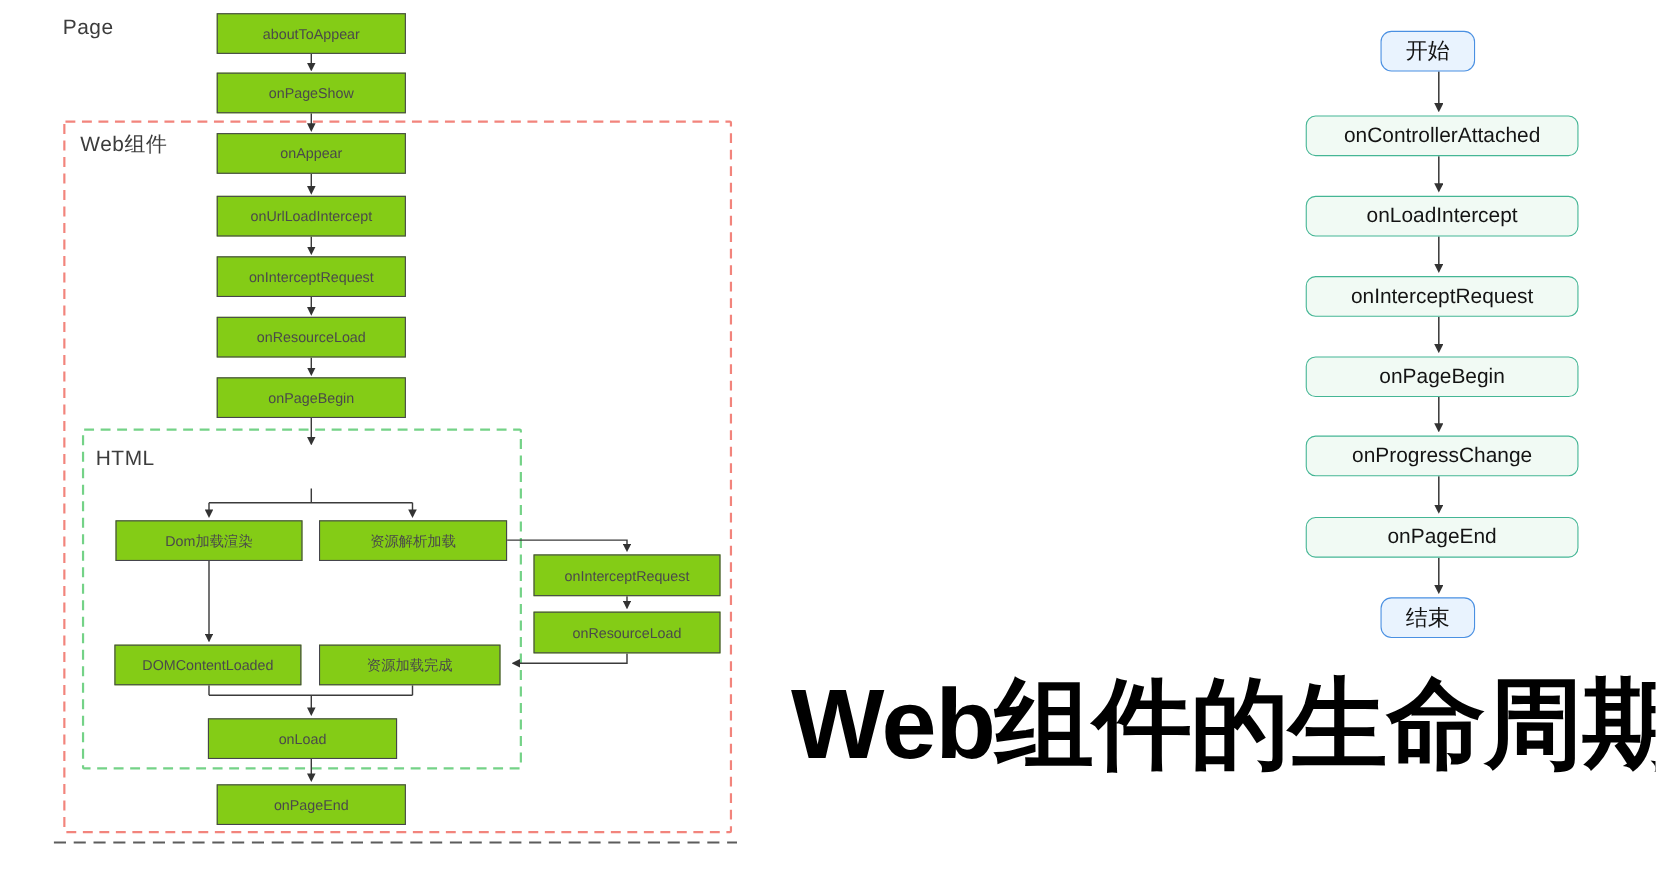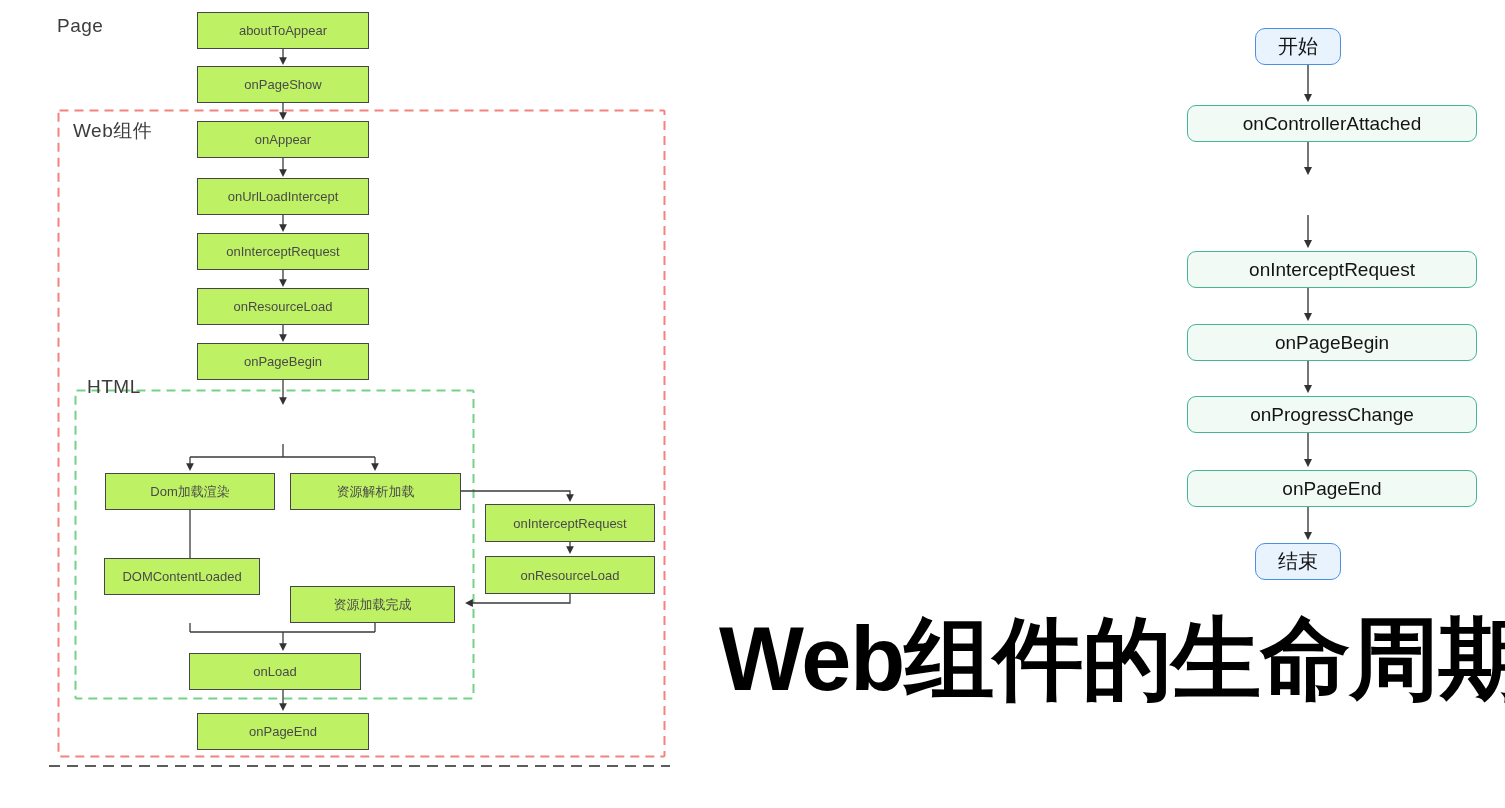--- a/index.html
+++ b/index.html
@@ -24,26 +24,26 @@
   .wire{stroke:var(--line);stroke-width:1.3;fill:none;}
   .wire-r{stroke-width:1.4;}
   .dash-red{stroke:var(--red-dashed);stroke-width:2;fill:none;stroke-dasharray:9 6;}
   .dash-green{stroke:var(--green-dashed);stroke-width:2;fill:none;stroke-dasharray:9 6;}
   .dash-gray{stroke:var(--gray-dashed);stroke-width:1.8;fill:none;stroke-dasharray:11 7;}
   .grp-label{
     position:absolute;font-size:19px;color:#3c3c3c;letter-spacing:.5px;
   }
   .lnode{
     position:absolute;width:172px;height:37px;box-sizing:border-box;
-    border:1.5px solid var(--box-border);background:#bef264;
+    border:1.5px solid var(--box-border);background:#84cc16;
     display:flex;align-items:center;justify-content:center;
     font-size:13px;color:var(--box-text);white-space:nowrap;
   }
   .rstep{
-    position:absolute;width:290px;height:37px;box-sizing:border-box;
+    position:absolute;width:248px;height:37px;box-sizing:border-box;
     border:1.5px solid var(--step-border);background:var(--step-fill);
     border-radius:9px;display:flex;align-items:center;justify-content:center;
     font-size:19px;color:#141414;white-space:nowrap;
   }
   .rcap{
     width:86px;border:1.5px solid var(--start-end-border);
     background:var(--start-end-fill);border-radius:10px;font-size:20px;
   }
   .big-title{
     position:absolute;left:682px;top:609px;width:823px;height:100px;
@@ -93,40 +93,41 @@
       <path class="wire wire-r" d="M1271,215 V246" marker-end="url(#arw)"></path>
       <path class="wire wire-r" d="M1271,288 V319" marker-end="url(#arw)"></path>
       <path class="wire wire-r" d="M1271,361 V391" marker-end="url(#arw)"></path>
       <path class="wire wire-r" d="M1271,433 V465" marker-end="url(#arw)"></path>
       <path class="wire wire-r" d="M1271,507 V538" marker-end="url(#arw)"></path>
     </g>
   </svg>
 
   <div class="grp-label" style="left:20px;top:15px">Page</div>
   <div class="grp-label" style="left:36px;top:118px">Web组件</div>
-  <div class="grp-label" style="left:50px;top:376px">HTML</div>
+  <div class="grp-label" style="left:50px;top:407px">HTML</div>
 
   <div class="lnode" style="left:160px;top:12px">aboutToAppear</div>
   <div class="lnode" style="left:160px;top:121px">onAppear</div>
   <div class="lnode" style="left:160px;top:66px">onPageShow</div>
   <div class="lnode" style="left:160px;top:178px">onUrlLoadIntercept</div>
   <div class="lnode" style="left:160px;top:233px">onInterceptRequest</div>
   <div class="lnode" style="left:160px;top:288px">onResourceLoad</div>
   <div class="lnode" style="left:160px;top:343px">onPageBegin</div>
   <div class="lnode" style="left:68px;top:473px;width:170px">Dom加载渲染</div>
   <div class="lnode" style="left:253px;top:473px;width:171px">资源解析加载</div>
   <div class="lnode" style="left:448px;top:504px;width:170px;height:38px">onInterceptRequest</div>
   <div class="lnode" style="left:448px;top:556px;width:170px;height:38px">onResourceLoad</div>
-  <div class="lnode" style="left:67px;top:558px;width:156px">DOMContentLoaded</div>
+  <div class="lnode" style="left:67px;top:586px;width:170px">DOMContentLoaded</div>
   <div class="lnode" style="left:253px;top:586px;width:165px">资源加载完成</div>
   <div class="lnode" style="left:152px;top:653px">onLoad</div>
   <div class="lnode" style="left:160px;top:713px">onPageEnd</div>
 
   <div class="rstep rcap" style="left:1218px;top:28px">开始</div>
   <div class="rstep" style="left:1150px;top:105px">onControllerAttached</div>
+  <div class="rstep" style="left:1150px;top:178px">onLoadIntercept</div>
   <div class="rstep" style="left:1150px;top:251px">onInterceptRequest</div>
   <div class="rstep" style="left:1150px;top:324px">onPageBegin</div>
   <div class="rstep" style="left:1150px;top:396px">onProgressChange</div>
   <div class="rstep" style="left:1150px;top:470px">onPageEnd</div>
   <div class="rstep rcap" style="left:1218px;top:543px">结束</div>
 
   <div class="big-title">Web组件的生命周期</div>
 
 </div>
 

